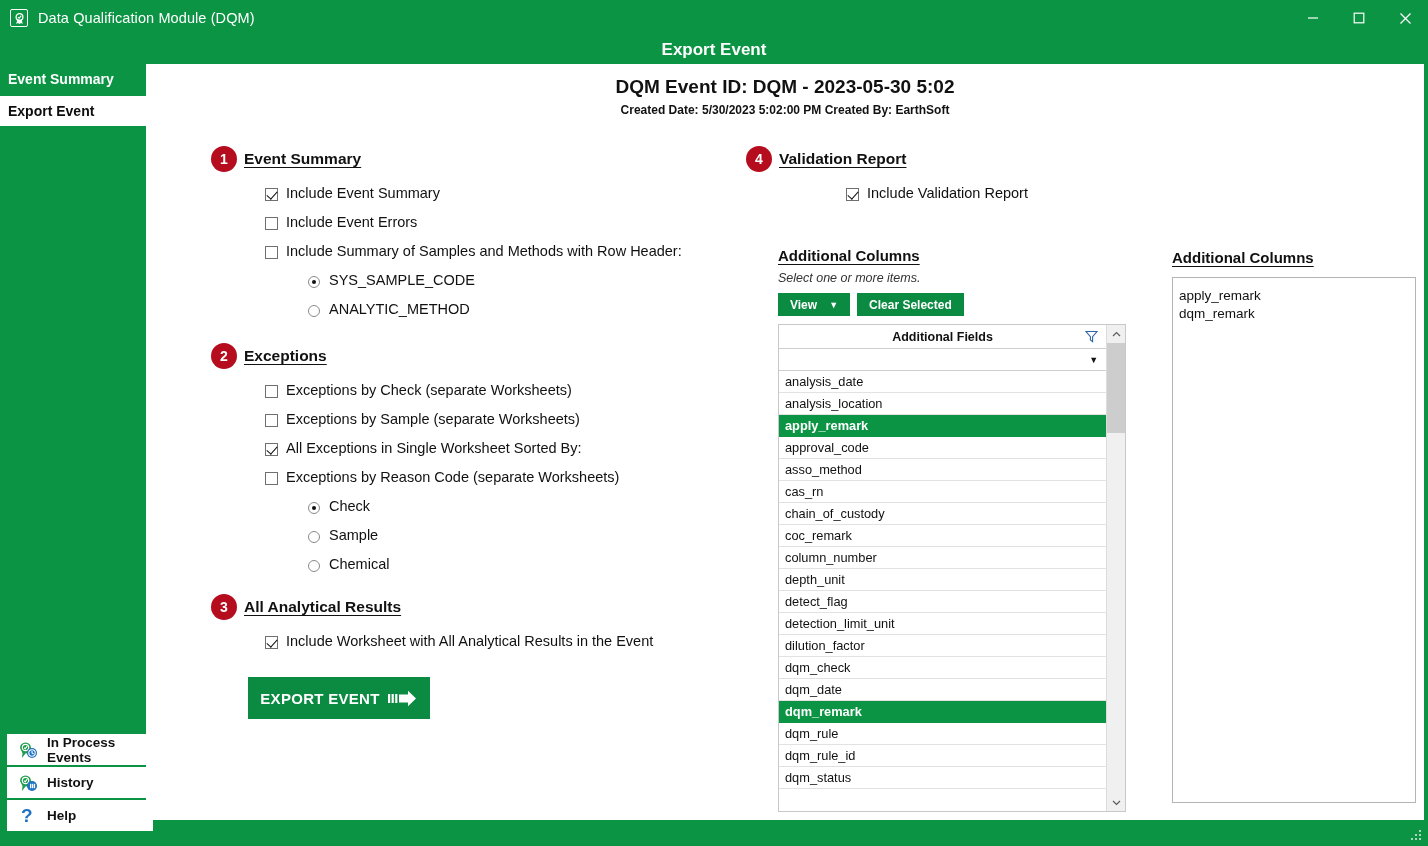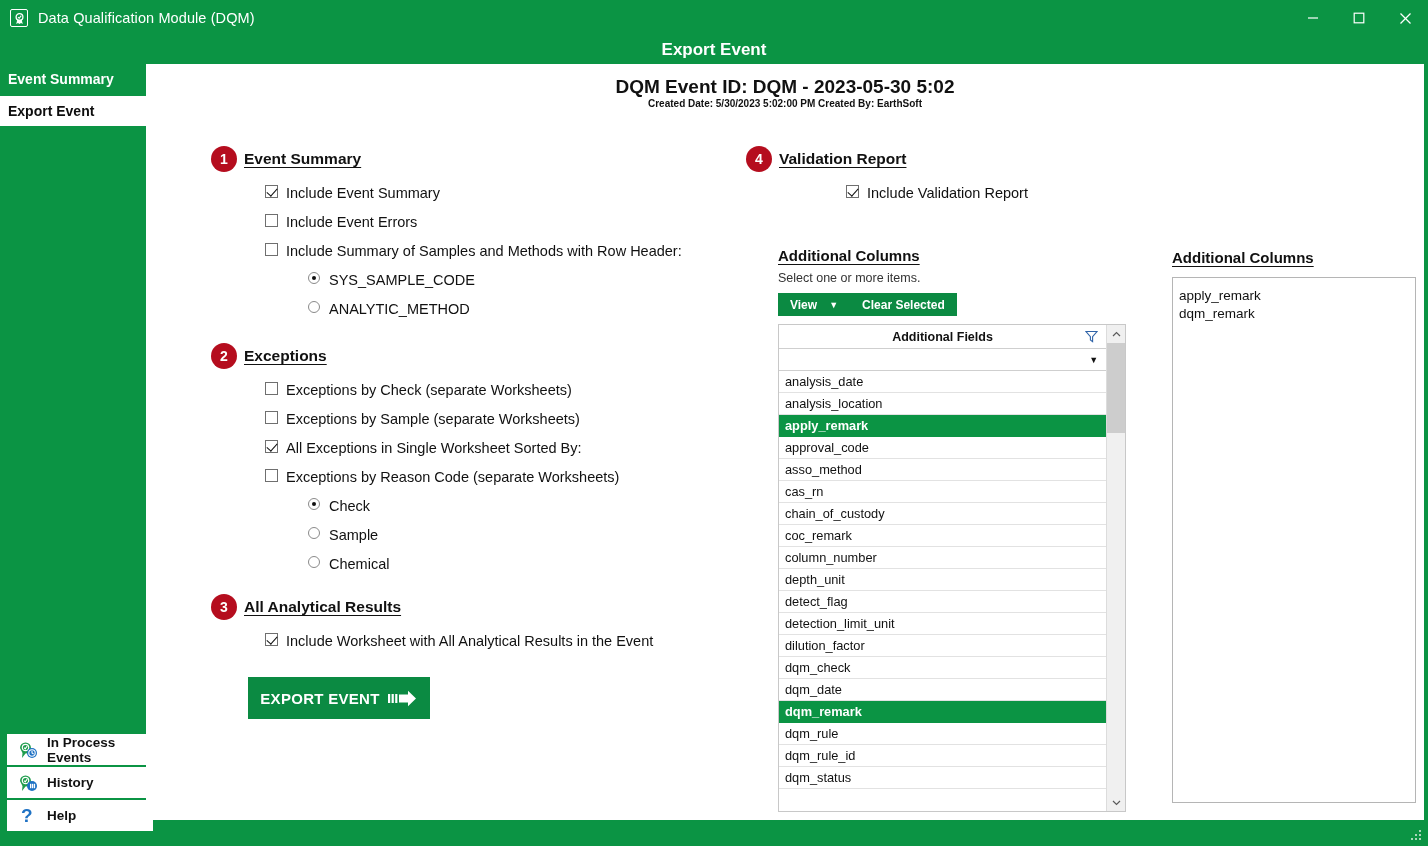--- a/index.html
+++ b/index.html
@@ -86,40 +86,40 @@
     position: absolute; left: 146px; top: 64px;
     width: 1278px; height: 756px;
     background: #ffffff;
     overflow: hidden;
   }
   .evt-id {
     text-align: center; margin-top: 12px;
     font-size: 19px; font-weight: bold; color: #111;
   }
   .evt-sub {
-    text-align: center; 
-    font-size: 10px; font-weight: bold; color: #111;
+    text-align: center; margin-top: 5px;
+    font-size: 12px; font-weight: bold; color: #111;
   }
 
   
   .sec-head { display: flex; align-items: center; }
   .badge {
     width: 26px; height: 26px; border-radius: 50%;
     background: #b50d1e; color: #fff;
     font-size: 14px; font-weight: bold;
     display: flex; align-items: center; justify-content: center;
     flex: none; margin-right: 7px;
   }
   .sec-title {
     font-size: 15.5px; font-weight: bold; color: #111;
     text-decoration: underline; text-underline-offset: 3px;
   }
 
   
-  .opt-row { display: flex; align-items: flex-start; margin-top: 13px; }
+  .opt-row { display: flex; align-items: flex-end; margin-top: 13px; }
   .cb {
     width: 13px; height: 13px; flex: none;
     border: 1px solid #6f6f6f; background: #fff;
     margin-right: 8px; position: relative;
   }
   .cb.checked::after {
     content: ""; position: absolute;
     left: 3px; top: 0px; width: 5px; height: 9px;
     border: solid #111; border-width: 0 1.7px 1.7px 0;
     transform: rotate(42deg);
@@ -145,22 +145,22 @@
     cursor: pointer; border: none;
   }
   .export-btn .arrow { margin-left: 8px; display: flex; align-items: center; }
 
   
   .col-right { position: absolute; left: 600px; top: 82px; width: 380px; }
   .ac-title {
     font-size: 15px; font-weight: bold; color: #111;
     text-decoration: underline; text-underline-offset: 3px;
   }
-  .ac-hint { font-size: 12.5px; color: #333; margin-top: 7px; }
-  .ac-buttons { display: flex; margin-top: 8px; }
+  .ac-hint { font-size: 12.5px; font-style: italic; color: #333; margin-top: 7px; }
+  .ac-buttons { display: flex; gap: 7px; margin-top: 8px; }
   .gbtn {
     background: #0b8a42; color: #ffffff; border: none;
     height: 23px; font-size: 12px; font-weight: bold;
     display: flex; align-items: center; justify-content: center;
     padding: 0 12px; cursor: pointer;
     font-family: "Liberation Sans", sans-serif;
   }
   .gbtn .caret { margin-left: 12px; font-size: 9px; }
 
   

